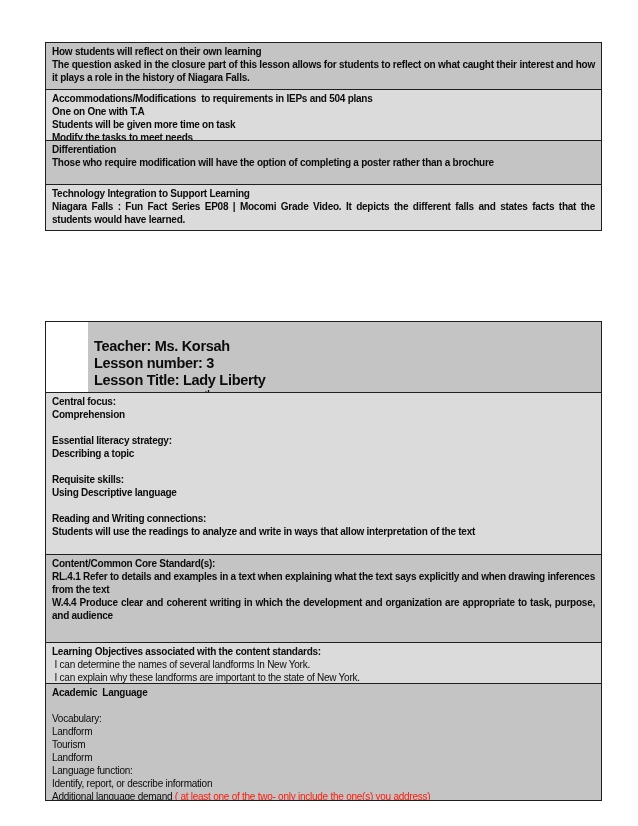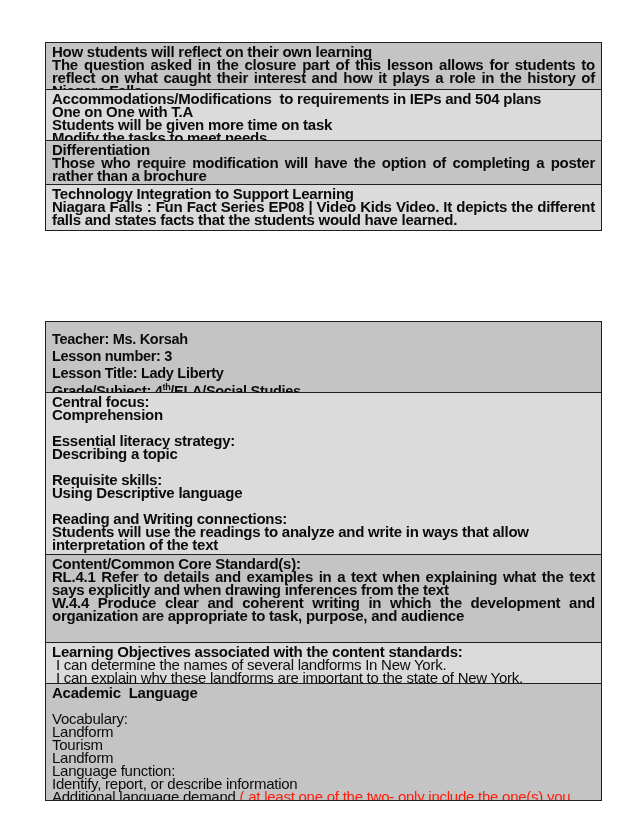--- a/index.html
+++ b/index.html
@@ -29,37 +29,38 @@
     width:557px;
     border:1px solid var(--table-border);
     box-sizing:border-box;
   }
   .t1{top:42px;}
   .t2{top:321px;}
   .row{
     box-sizing:border-box;
     padding:2px 6px 0 6px;
     overflow:hidden;
-    font-size:15px;
+    font-size:10px;
     line-height:13px;
     letter-spacing:-0.25px;
   }
   .row + .row{border-top:1px solid var(--table-border);}
   .dark{background:var(--row-dark);}
   .light{background:var(--row-light);}
   .line{white-space:pre-wrap;}
   .para{text-align:justify;}
   .b{font-weight:bold;}
   .gap{height:13px;}
   .hdr{
     font-size:14.5px;
     line-height:17.2px;
     letter-spacing:-0.3px;
     font-weight:bold;
-    padding-top:9px;
+    padding-top:16px;
+    margin-left:42px;
   }
   sup{
     font-size:9px;
     line-height:0;
     vertical-align:super;
   }
   .red{color:var(--red-note);}
 </style>
 </head>
 <body>
@@ -80,21 +81,21 @@
       <div class="line b">Modify the tasks to meet needs</div>
     </div>
 
     <div class="row dark" style="height:44px">
       <div class="line b">Differentiation</div>
       <div class="para b">Those who require modification will have the option of completing a poster rather than a brochure</div>
     </div>
 
     <div class="row light" style="height:46px">
       <div class="line b">Technology Integration to Support Learning</div>
-      <div class="para b">Niagara Falls : Fun Fact Series EP08 | Video Kids Video. It depicts the different falls and states facts that the students would have learned.</div>
+      <div class="para b">Niagara Falls : Fun Fact Series EP08 | Mocomi Grade Video. It depicts the different falls and states facts that the students would have learned.</div>
     </div>
 
   </div>
 
   <div class="doc-table t2">
 
     <div class="row dark hdr" style="height:70px">
       <div class="line">Teacher: Ms. Korsah</div>
       <div class="line">Lesson number: 3</div>
       <div class="line">Lesson Title: Lady Liberty</div>

